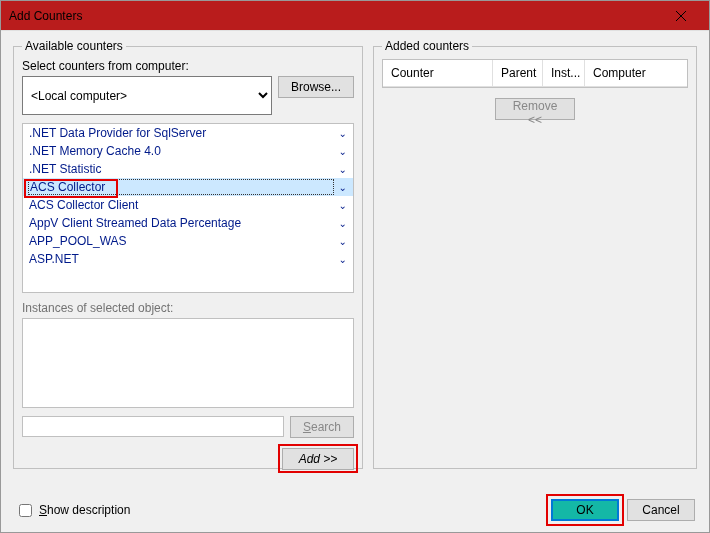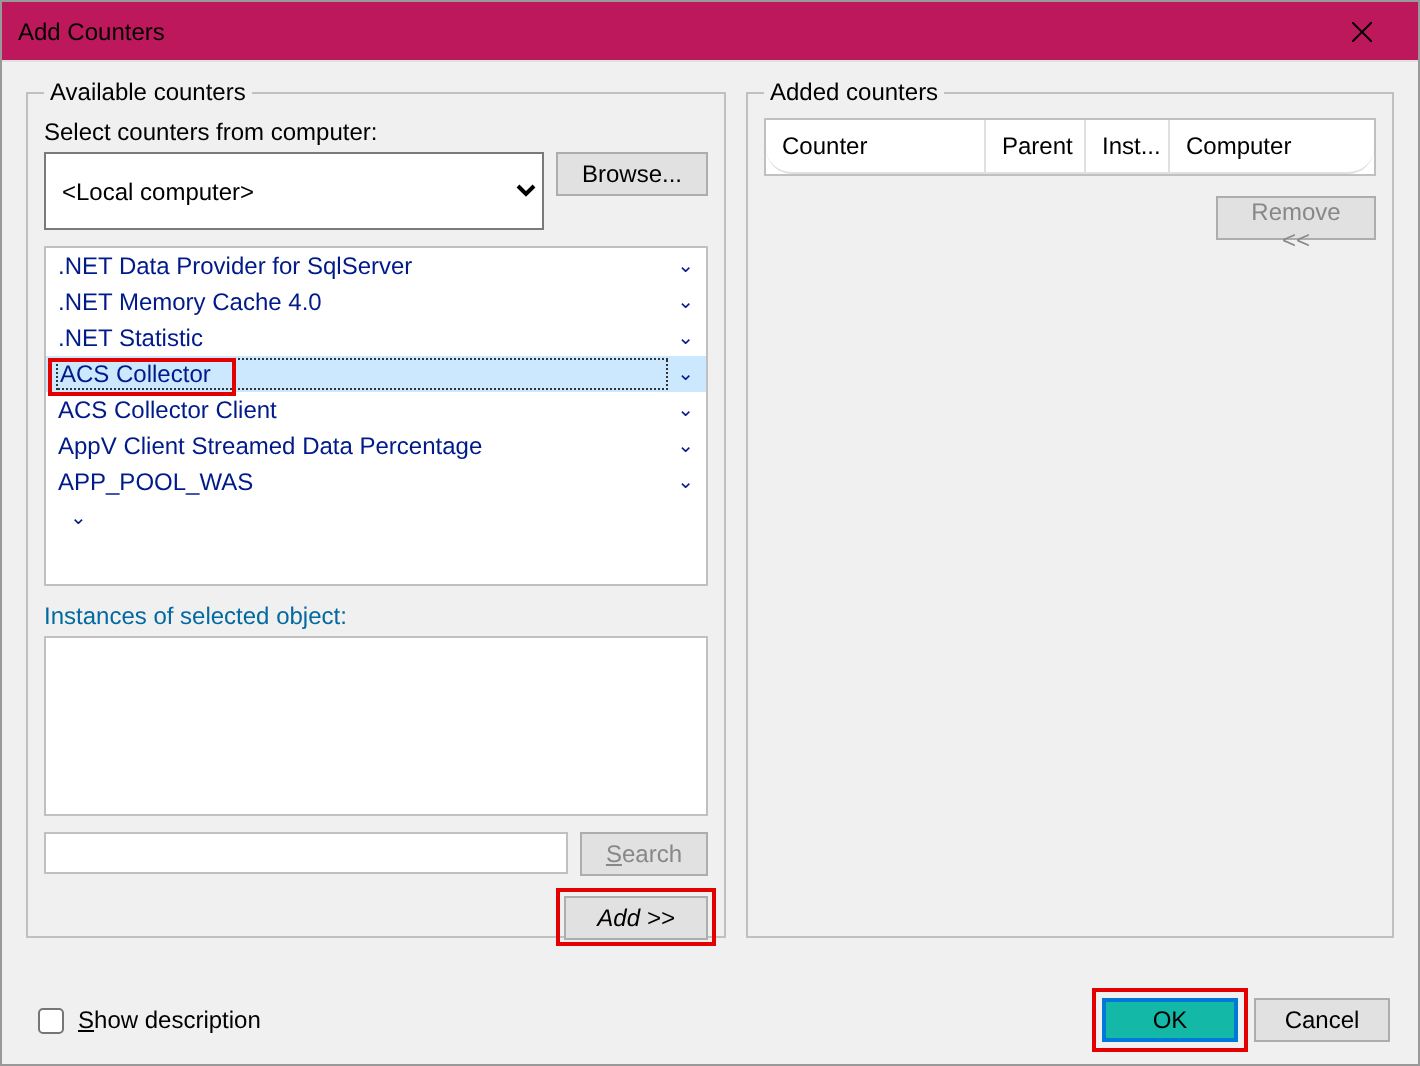--- a/index.html
+++ b/index.html
@@ -1,18 +1,18 @@
 <!DOCTYPE html>
 <html><head>
 <meta charset="utf-8">
 <style>
 * { box-sizing: border-box; font-family: "Segoe UI", Tahoma, sans-serif; font-size: 12px; }
 body { margin: 0; padding: 0; background: #f0f0f0; }
 .window { width: 710px; height: 533px; background: #f0f0f0; border: 1px solid #999; display: flex; flex-direction: column; }
-.titlebar { height: 30px; background: #be185d; display: flex; align-items: center; padding: 0 8px; border-bottom: 1px solid #e0e0e0; }
+.titlebar { height: 30px; background: #b91c1c; display: flex; align-items: center; padding: 0 8px; border-bottom: 1px solid #e0e0e0; }
 .titlebar-title { flex: 1; }
 .titlebar-close { width: 40px; height: 28px; display: flex; align-items: center; justify-content: center; cursor: pointer; }
 .titlebar-close svg { width: 10px; height: 10px; }
 .content { flex: 1; display: flex; padding: 8px 12px 0 12px; gap: 10px; }
 .col-left { width: 350px; display: flex; flex-direction: column; }
 .col-right { flex: 1; display: flex; flex-direction: column; }
 fieldset { border: 1px solid #c0c0c0; padding: 6px 8px 8px 8px; margin: 0; }
 fieldset.left-fs { height: 430px; }
 fieldset.right-fs { height: 430px; display: flex; flex-direction: column; }
 legend { padding: 0 3px; color: #000; }
@@ -22,31 +22,31 @@
 .computer-select { flex: 1; }
 .btn { height: 22px; border: 1px solid #adadad; background: #e1e1e1; padding: 0 12px; cursor: pointer; }
 .btn:disabled, .btn.disabled { color: #888; cursor: default; }
 .counter-list { border: 1px solid #c0c0c0; height: 170px; background: #fff; overflow-y: scroll; position: relative; }
 .counter-item { display: flex; align-items: center; height: 18px; padding: 0 6px; color: #001a8a; cursor: pointer; }
 .counter-item .ci-label { flex: 1; white-space: nowrap; }
 .counter-item .chev { color: #001a8a; font-size: 10px; margin-left: 6px; }
 .counter-item.selected { background: #cce8ff; justify-content: flex-end; }
 .counter-item.selected .ci-label { outline: 1px dotted #333; padding: 0 1px; }
 .highlight-red { position: absolute; border: 2px solid #e20000; pointer-events: none; }
-.instances-label { margin-top: 8px; color: #0369a1; }
+.instances-label { margin-top: 8px; color: #737373; }
 .instances-box { border: 1px solid #c0c0c0; height: 90px; margin-top: 3px; background: #fff; }
 .search-row { display: flex; gap: 6px; margin-top: 8px; }
 .search-combo { flex: 1; height: 21px; border: 1px solid #c0c0c0; background: #fff; }
 .add-row { display: flex; justify-content: flex-end; margin-top: 10px; position: relative; }
 .btn-add { width: 72px; font-style: italic; }
 .table-wrap { flex: 1; border: 1px solid #c0c0c0; background: #fff; display: flex; flex-direction: column; }
-.thead { display: flex; background: #fff; border-bottom: 1px solid #e0e0e0; border-radius: 13px; }
+.thead { display: flex; background: #fff; border-bottom: 1px solid #e0e0e0; }
 .th { padding: 6px 8px; border-right: 1px solid #e0e0e0; color: #000; font-weight: normal; }
 .th1 { width: 110px; } .th2 { width: 50px; } .th3 { width: 42px; } .th4 { flex: 1; border-right: none; }
-.remove-row { display: flex; justify-content: flex-end; margin-top: 10px; position: relative; }
+.remove-row { display: flex; justify-content: center; margin-top: 10px; position: relative; }
 .btn-remove { width: 80px; }
 .bottom-bar { height: 44px; display: flex; align-items: center; padding: 0 14px; gap: 8px; position: relative; }
 .chk { display: flex; align-items: center; gap: 4px; }
 .chk input { width: 13px; height: 13px; }
 .bottom-spacer { flex: 1; }
 .btn-ok { width: 68px; height: 22px; border: 2px solid #0078d7; background: #14b8a6; cursor: pointer; }
 .btn-cancel { width: 68px; height: 22px; border: 1px solid #adadad; background: #e1e1e1; cursor: pointer; }
 .underline-letter { text-decoration: underline; }
 </style>
 </head>
@@ -98,20 +98,21 @@
             </div>
           <div class="counter-item">
               <span class="ci-label">AppV Client Streamed Data Percentage</span>
               <span class="chev">⌄</span>
             </div>
           <div class="counter-item">
               <span class="ci-label">APP_POOL_WAS</span>
               <span class="chev">⌄</span>
             </div>
           <div class="counter-item">
+              <span class="ci-label">ASP.NET</span>
               <span class="chev">⌄</span>
             </div>
           <div class="highlight-red" style="left:1px; top:55px; width:94px; height:19px;"></div>
         </div>
 
         <div class="instances-label">Instances of selected object:</div>
         <div class="instances-box"></div>
 
         <div class="search-row">
           <div class="search-combo"></div>

